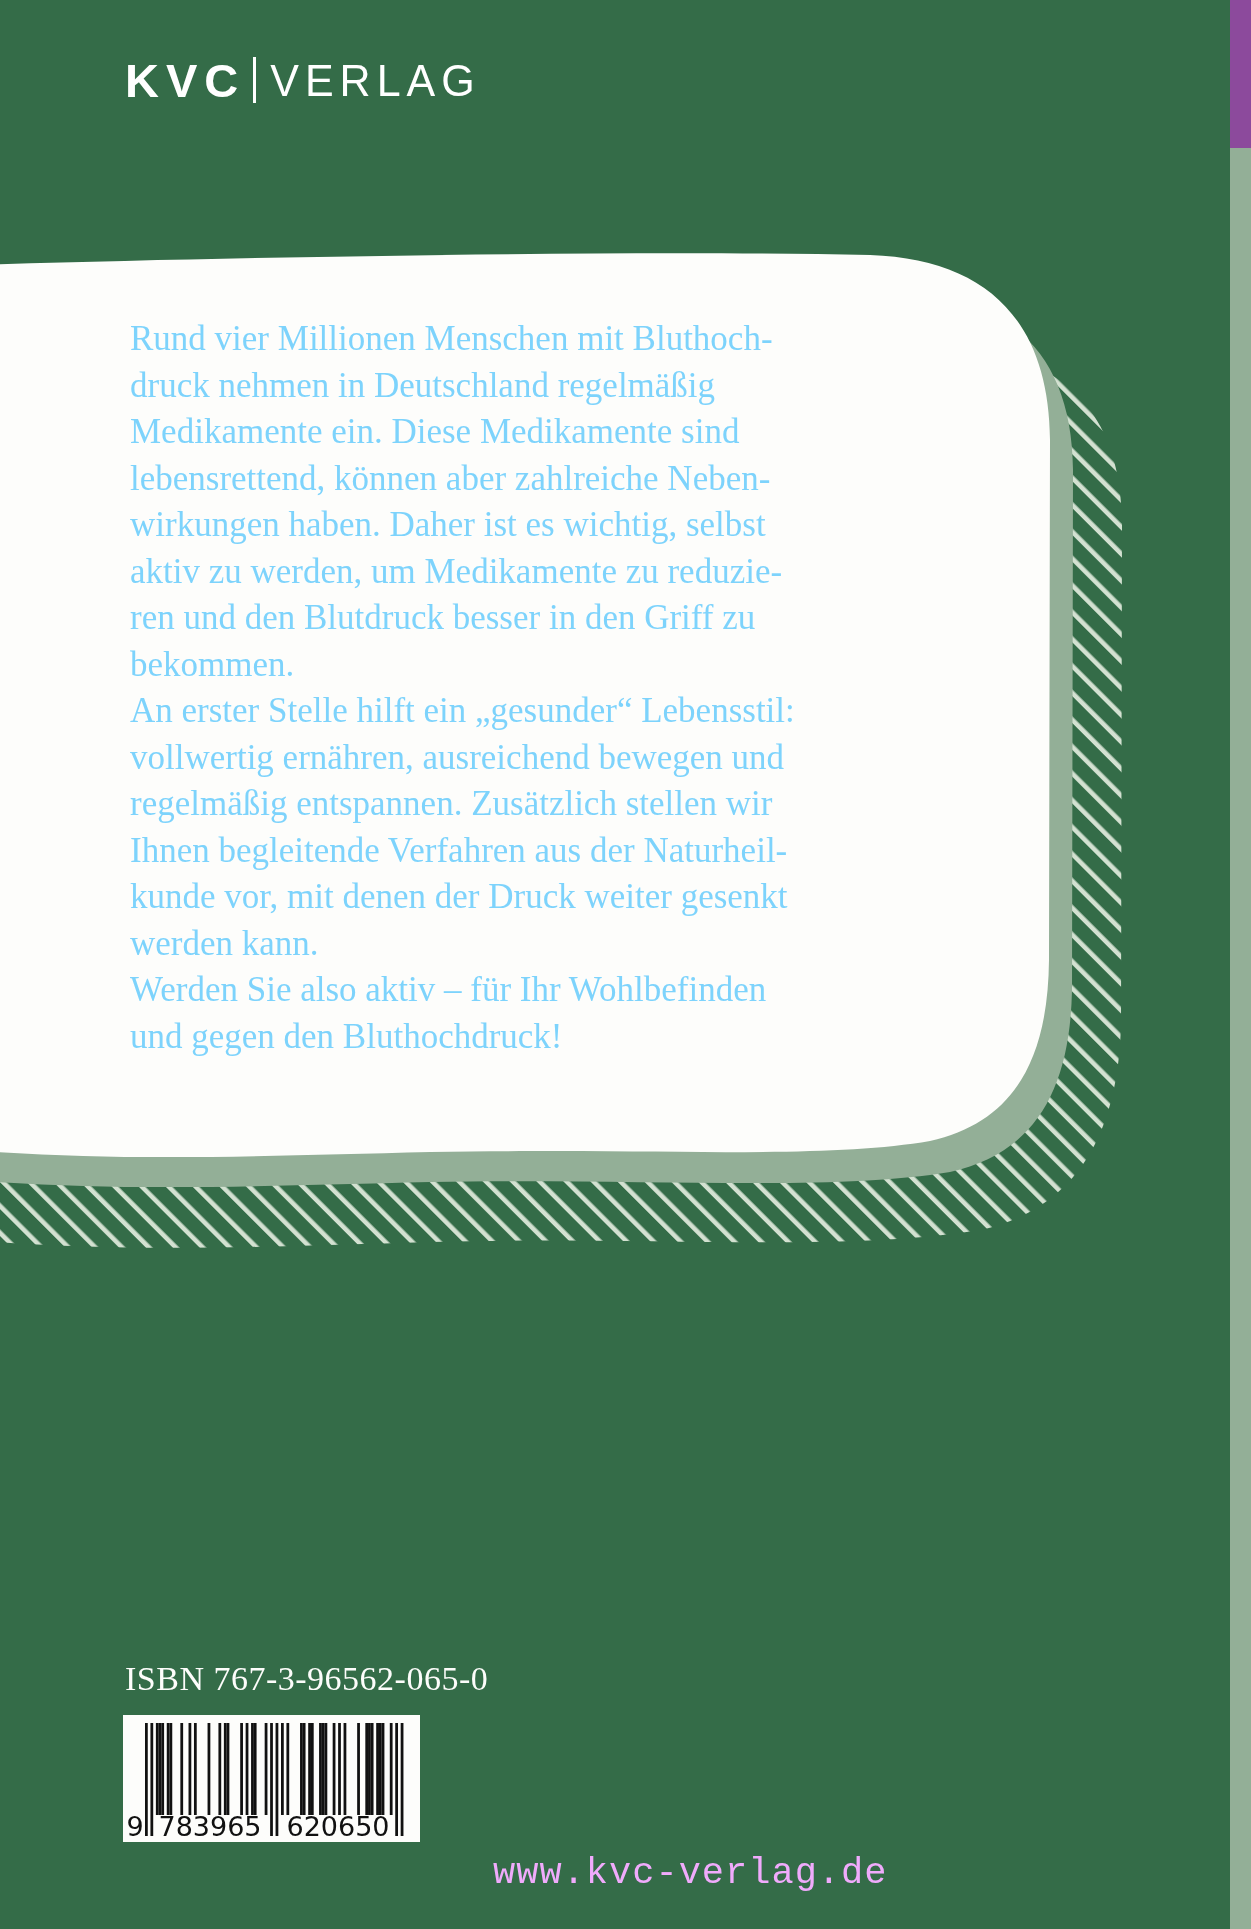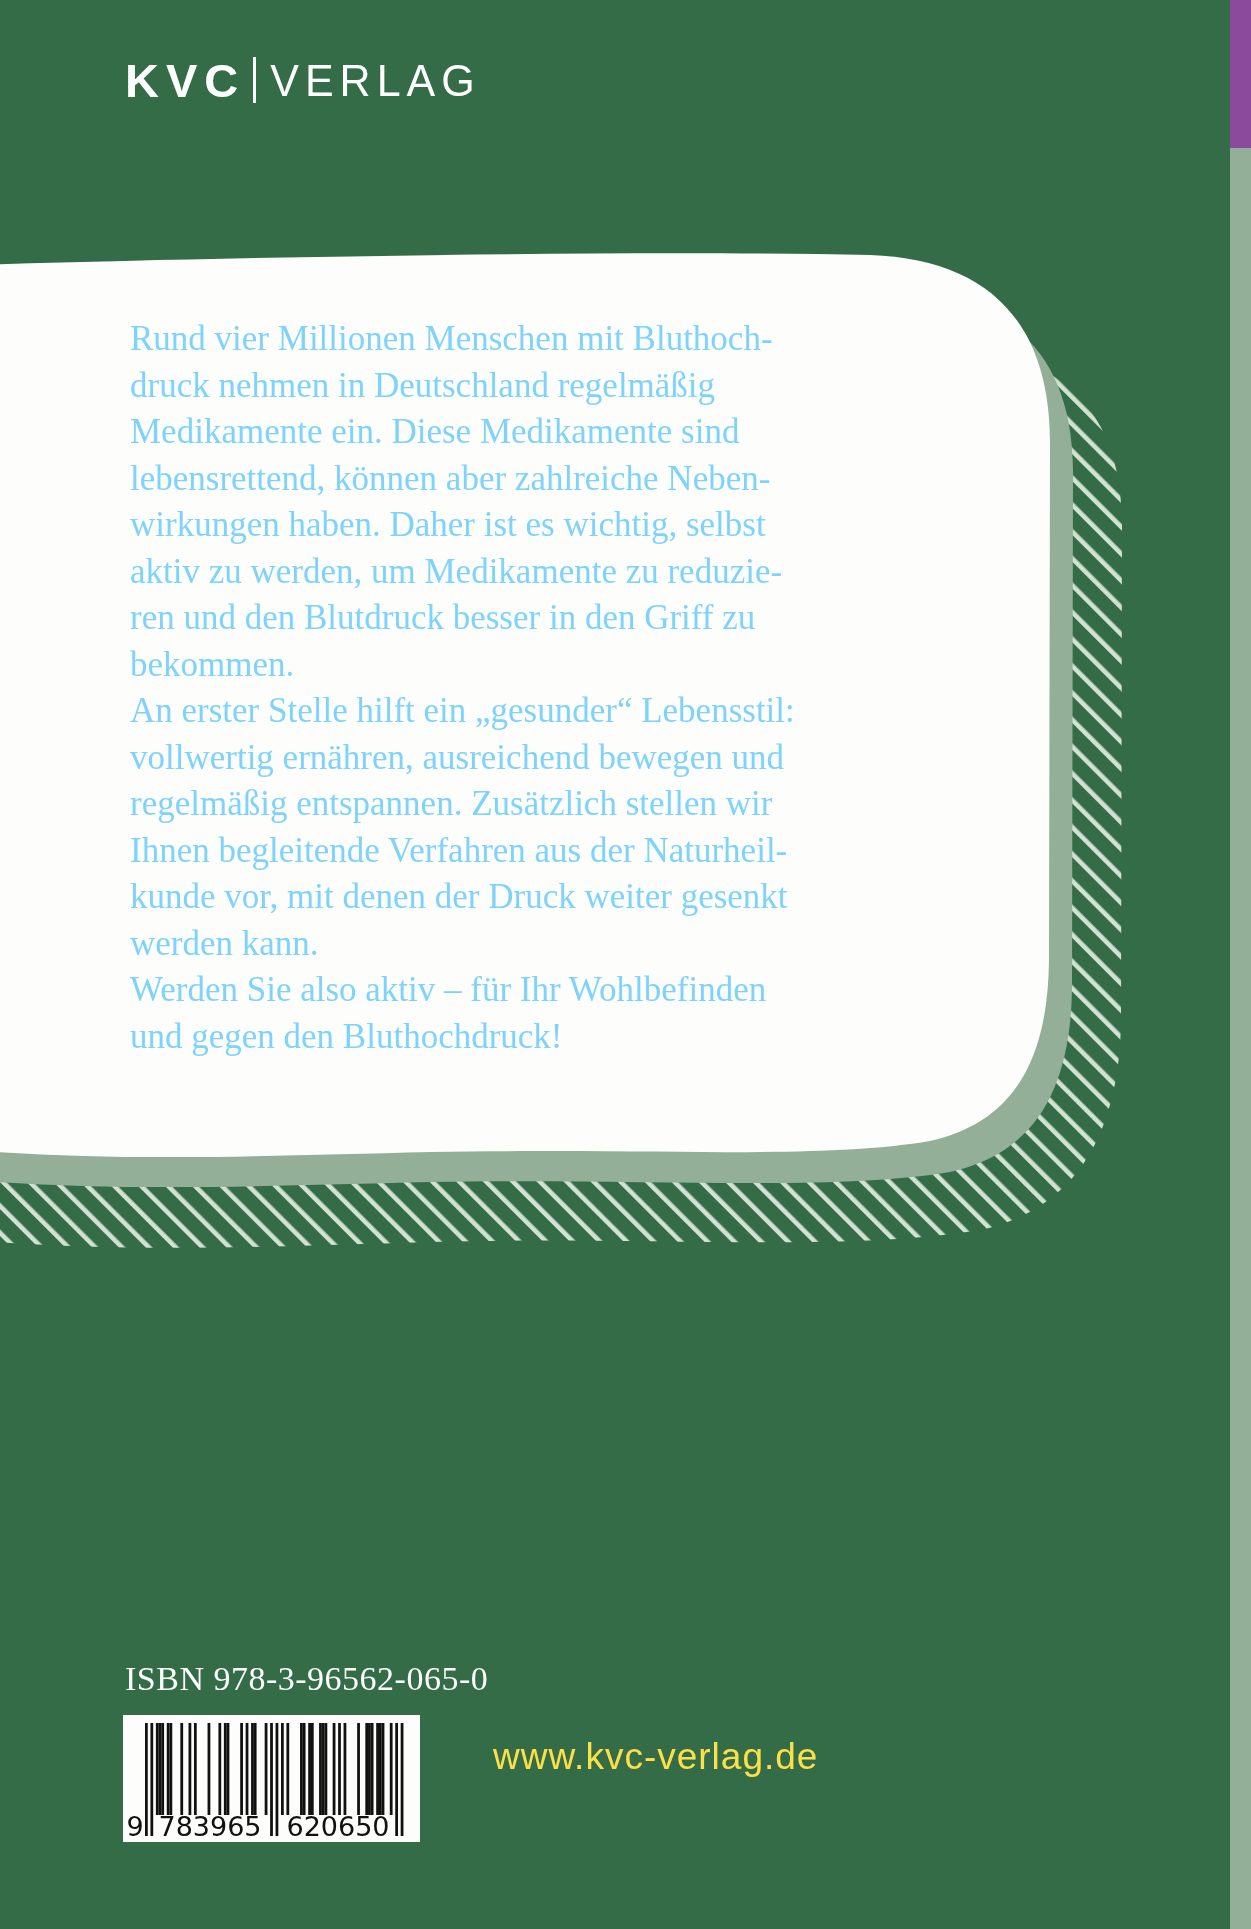--- a/index.html
+++ b/index.html
@@ -38,23 +38,23 @@
     white-space:pre-line;
   }
   
   .isbn{
     position:absolute;left:125px;top:1660px;
     color:#FDFDFB;font-size:34px;letter-spacing:0.5px;
     font-family:"Liberation Serif", serif;
   }
   .barcode{position:absolute;left:123px;top:1715px;}
   .website{
-    position:absolute;left:493px;top:1736px;
-    color:#fde047;font-size:37px;letter-spacing:1px;
-    font-family:Liberation Sans, sans-serif;
+    position:absolute;left:493px;top:1852px;
+    color:#f0abfc;font-size:37px;letter-spacing:1px;
+    font-family:Liberation Mono, monospace;
   }
   
   .strip-purple{
     position:absolute;right:0;top:0;width:21px;height:148px;
     background:#8C4A9C;
   }
   .strip-sage{
     position:absolute;right:0;top:148px;width:21px;height:1781px;
     background:#93AF97;
   }
@@ -110,21 +110,21 @@
 bekommen.
 An erster Stelle hilft ein „gesunder“ Lebensstil:
 vollwertig ernähren, ausreichend bewegen und
 regelmäßig entspannen. Zusätzlich stellen wir
 Ihnen begleitende Verfahren aus der Naturheil-
 kunde vor, mit denen der Druck weiter gesenkt
 werden kann.
 Werden Sie also aktiv – für Ihr Wohlbefinden
 und gegen den Bluthochdruck!</div>
 
-  <div class="isbn">ISBN 978-3-96562-065-0</div>
+  <div class="isbn">ISBN 767-3-96562-065-0</div>
 
   <svg class="barcode" width="297" height="127" viewBox="0 0 297 127">
     <rect x="0" y="0" width="297" height="127" fill="#FDFDFB"></rect>
     <g id="bars">
         <rect x="22.00" y="8" width="2.77" height="113" fill="#111111"></rect>
         <rect x="27.44" y="8" width="2.77" height="113" fill="#111111"></rect>
         <rect x="32.88" y="8" width="2.77" height="92" fill="#111111"></rect>
         <rect x="35.60" y="8" width="2.77" height="92" fill="#111111"></rect>
         <rect x="38.32" y="8" width="2.77" height="92" fill="#111111"></rect>
         <rect x="43.76" y="8" width="2.77" height="92" fill="#111111"></rect>

